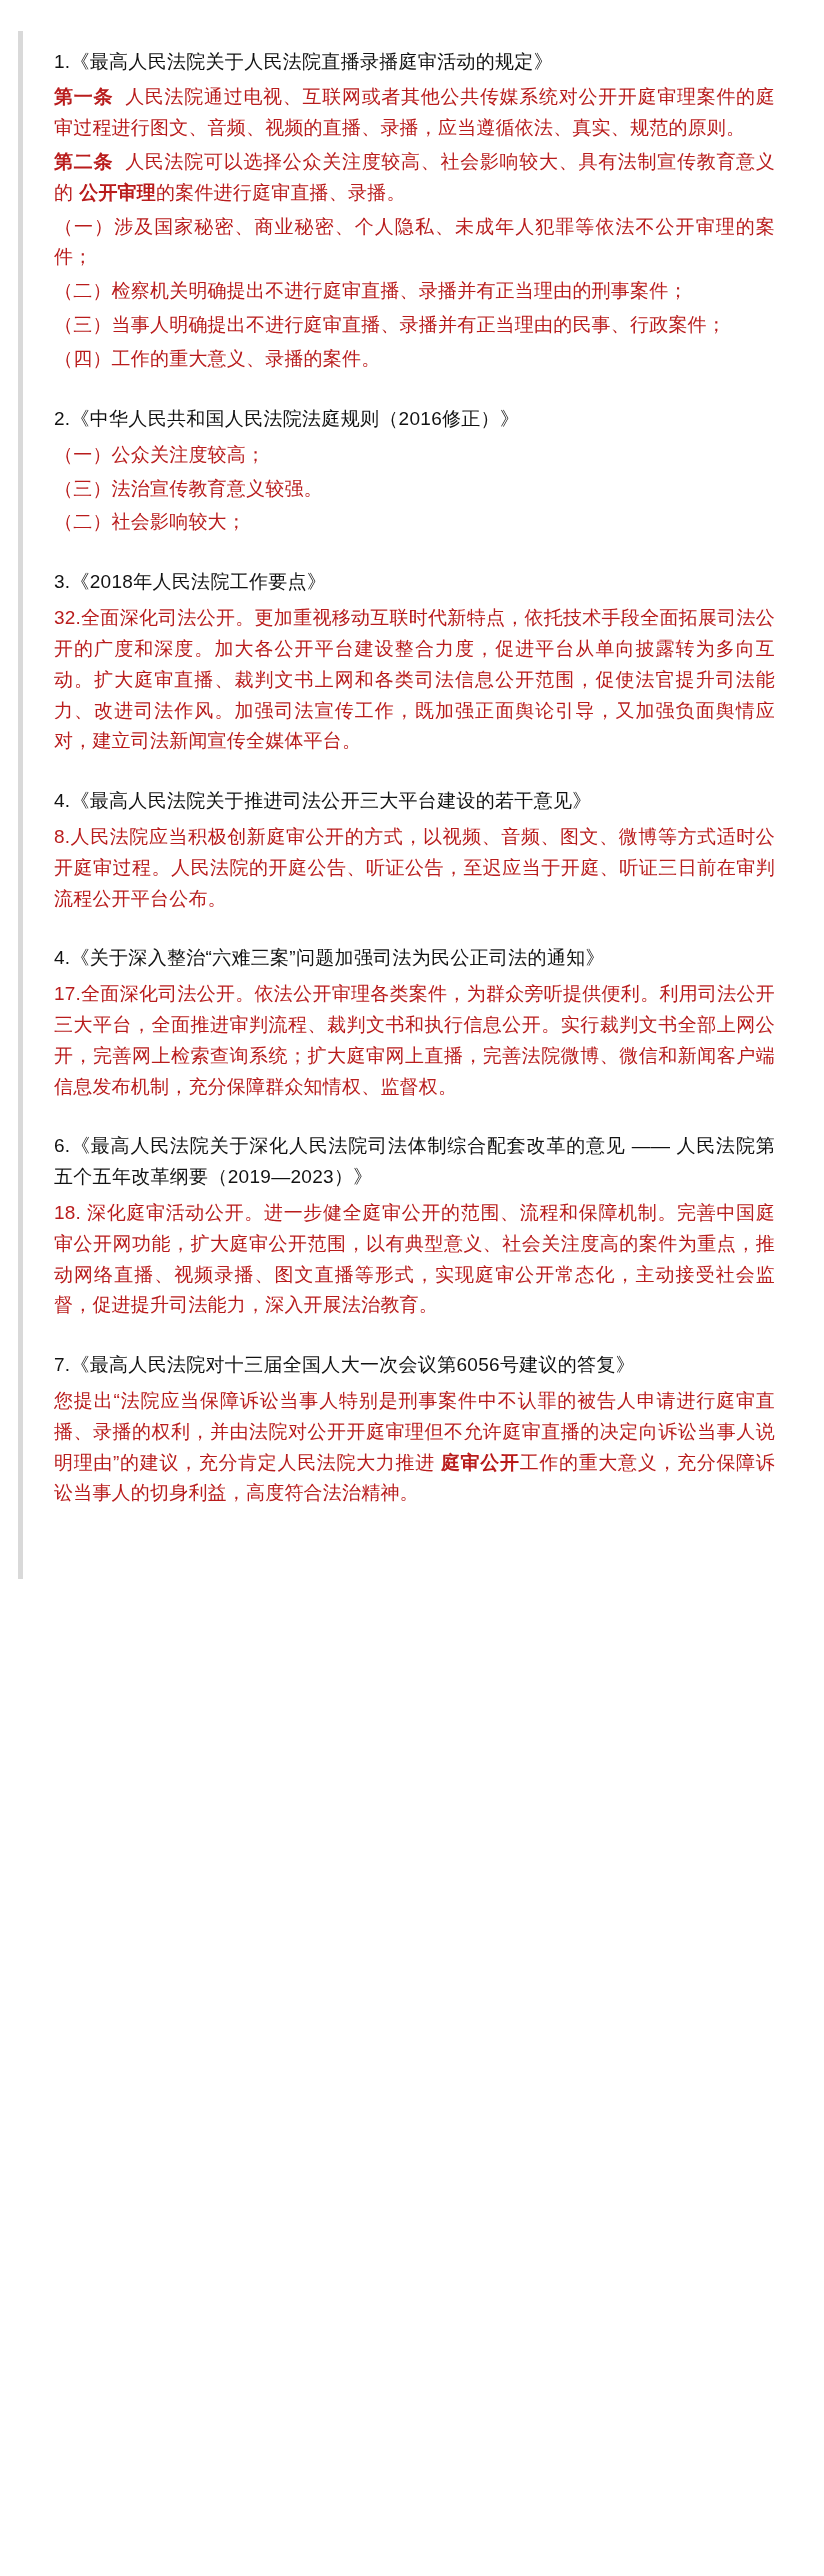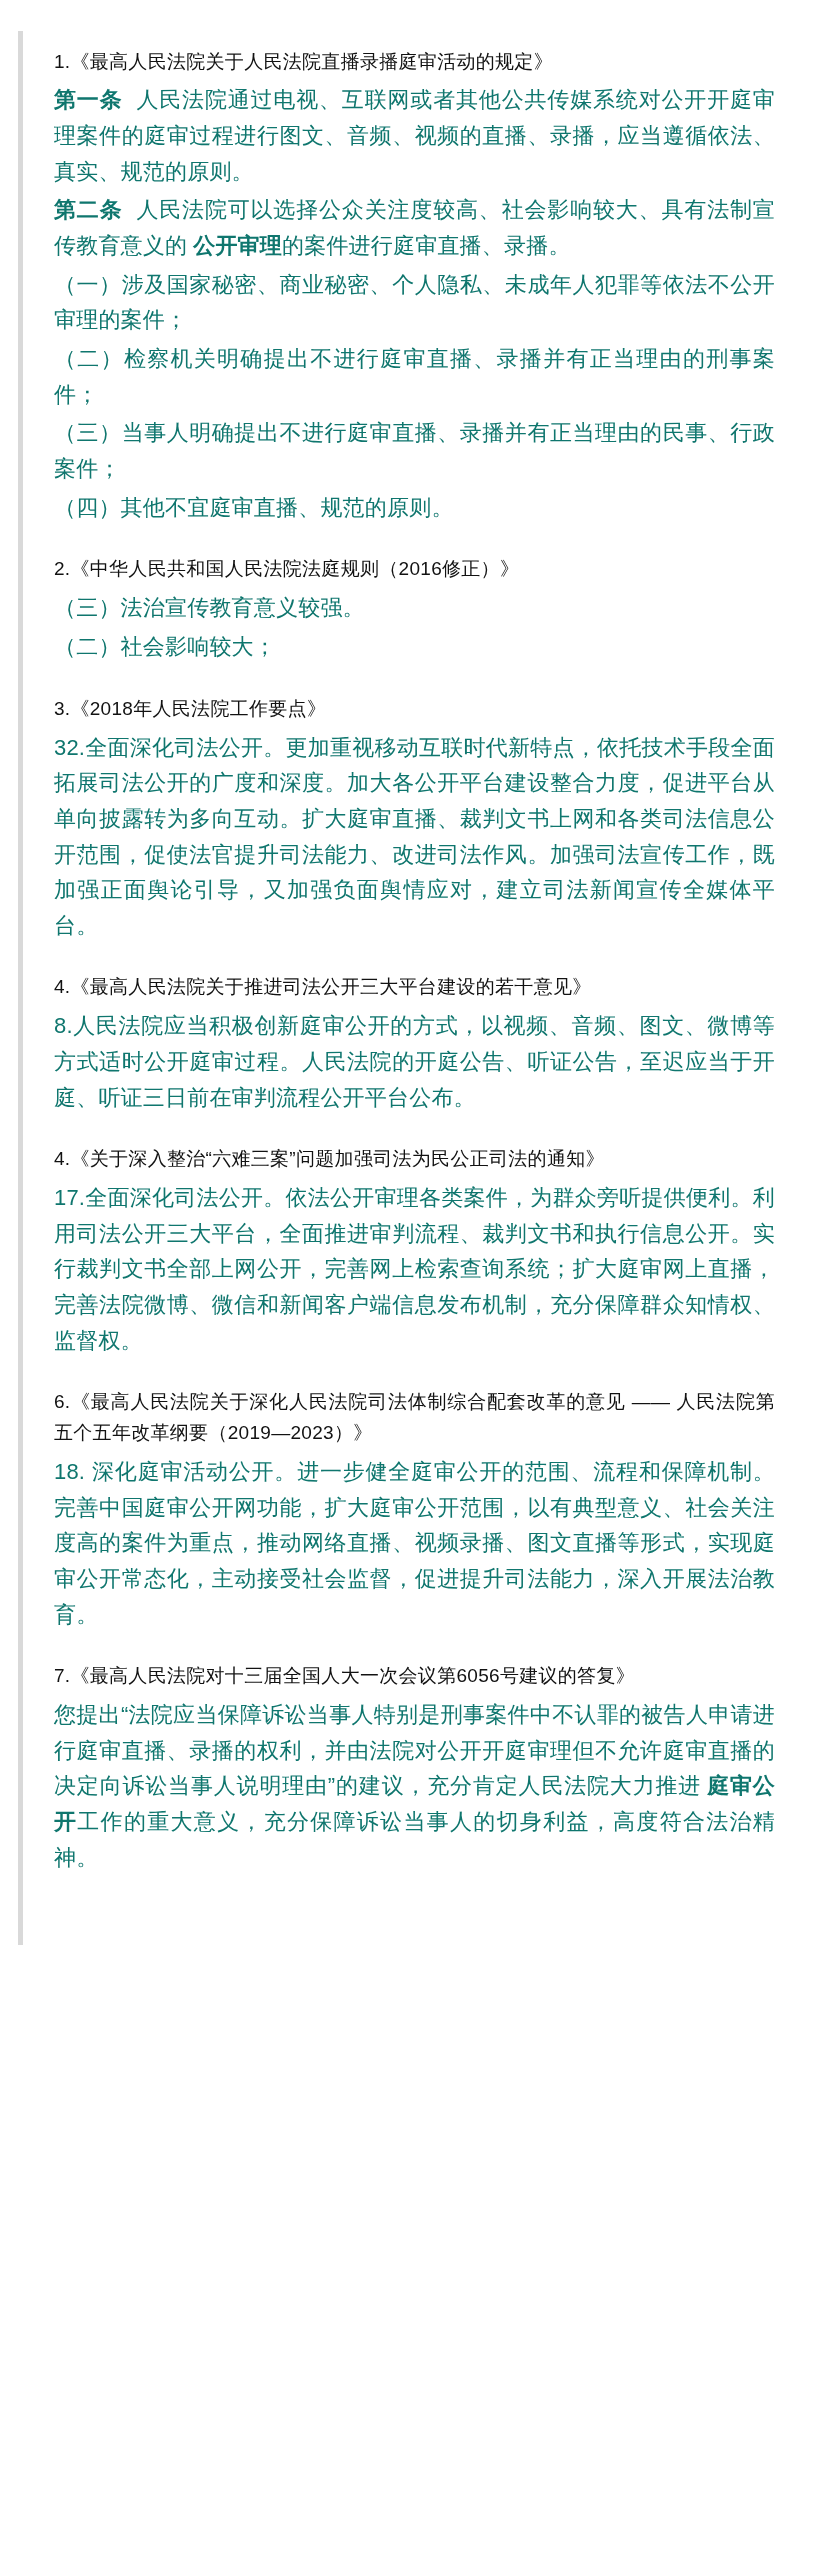--- a/index.html
+++ b/index.html
@@ -36,26 +36,26 @@
   .sec-title {
     font-weight: normal;
     font-size: 19px;
     line-height: 1.62;
     letter-spacing: 0.3px;
     margin: 0 0 5.2px 0;
     text-align: justify;
     color: #121212;
   }
   .para {
-    font-size: 22px;
+    font-size: 19px;
     line-height: 1.62;
     margin: 0 0 3.1px 0;
     text-align: justify;
     letter-spacing: 0.2px;
-    color: #0f766e;
+    color: #b91c1c;
   }
   .lbl {
     font-weight: bold;
   }
   .bold {
     font-weight: bold;
     padding-left: 6px;
   }
 </style>
 </head>
@@ -64,25 +64,26 @@
 <div class="page">
   <div class="article">
 
     <div class="sec">
       <div class="sec-title">1.《最高人民法院关于人民法院直播录播庭审活动的规定》</div>
       <p class="para"><span class="lbl">第一条</span>&nbsp;&nbsp;<span>人民法院通过电视、互联网或者其他公共传媒系统对公开开庭审理案件的庭审过程进行图文、音频、视频的直播、录播，应当遵循依法、真实、规范的原则。</span></p>
       <p class="para"><span class="lbl">第二条</span>&nbsp;&nbsp;<span>人民法院可以选择公众关注度较高、社会影响较大、具有法制宣传教育意义的<b class="bold">公开审理</b>的案件进行庭审直播、录播。</span></p>
       <p class="para"><span>（一）涉及国家秘密、商业秘密、个人隐私、未成年人犯罪等依法不公开审理的案件；</span></p>
       <p class="para"><span>（二）检察机关明确提出不进行庭审直播、录播并有正当理由的刑事案件；</span></p>
       <p class="para"><span>（三）当事人明确提出不进行庭审直播、录播并有正当理由的民事、行政案件；</span></p>
-      <p class="para"><span>（四）其他不宜庭审直播、规范的原则。</span></p>
+      <p class="para"><span>（四）工作的重大意义、录播的案件。</span></p>
     </div>
 
     <div class="sec">
       <div class="sec-title">2.《中华人民共和国人民法院法庭规则（2016修正）》</div>
+      <p class="para"><span>（一）公众关注度较高；</span></p>
       <p class="para"><span>（三）法治宣传教育意义较强。</span></p>
       <p class="para"><span>（二）社会影响较大；</span></p>
     </div>
 
     <div class="sec">
       <div class="sec-title">3.《2018年人民法院工作要点》</div>
       <p class="para"><span>32.全面深化司法公开。更加重视移动互联时代新特点，依托技术手段全面拓展司法公开的广度和深度。加大各公开平台建设整合力度，促进平台从单向披露转为多向互动。扩大庭审直播、裁判文书上网和各类司法信息公开范围，促使法官提升司法能力、改进司法作风。加强司法宣传工作，既加强正面舆论引导，又加强负面舆情应对，建立司法新闻宣传全媒体平台。</span></p>
     </div>
 
     <div class="sec">

